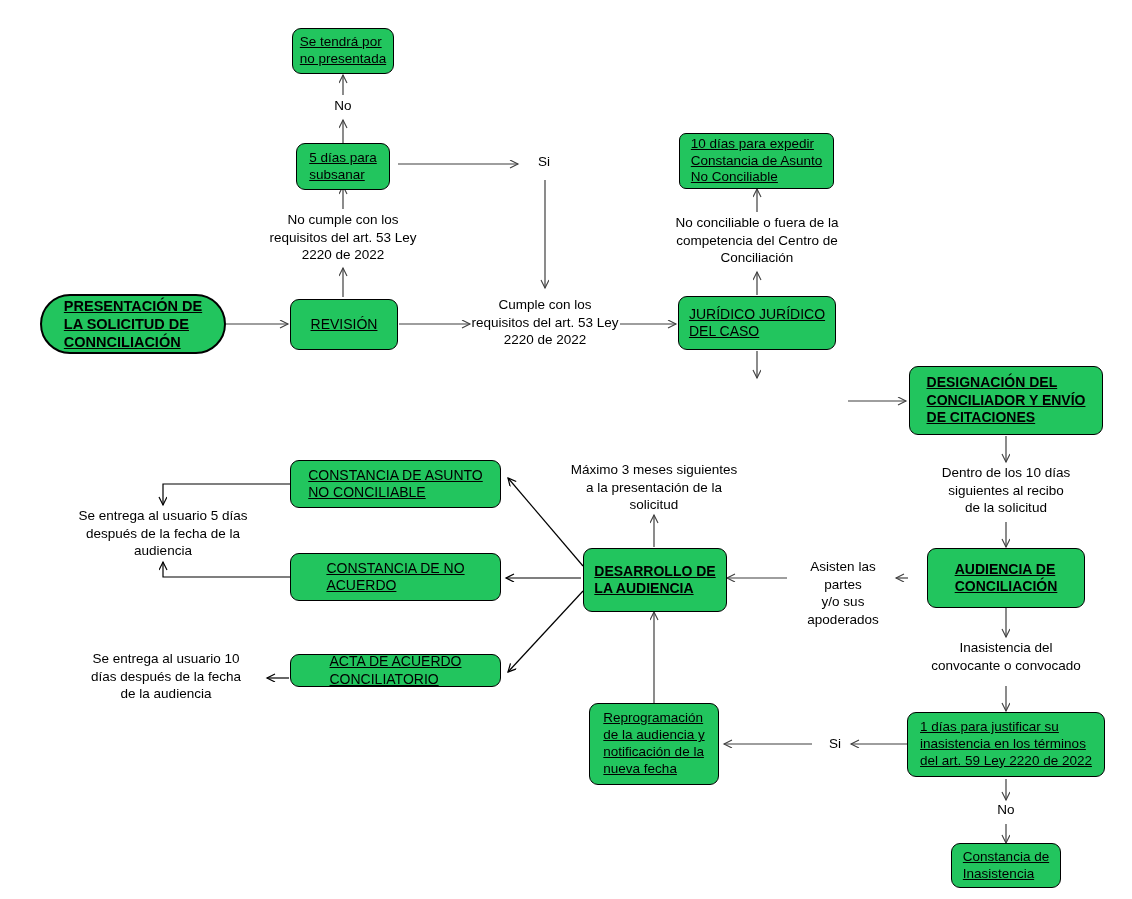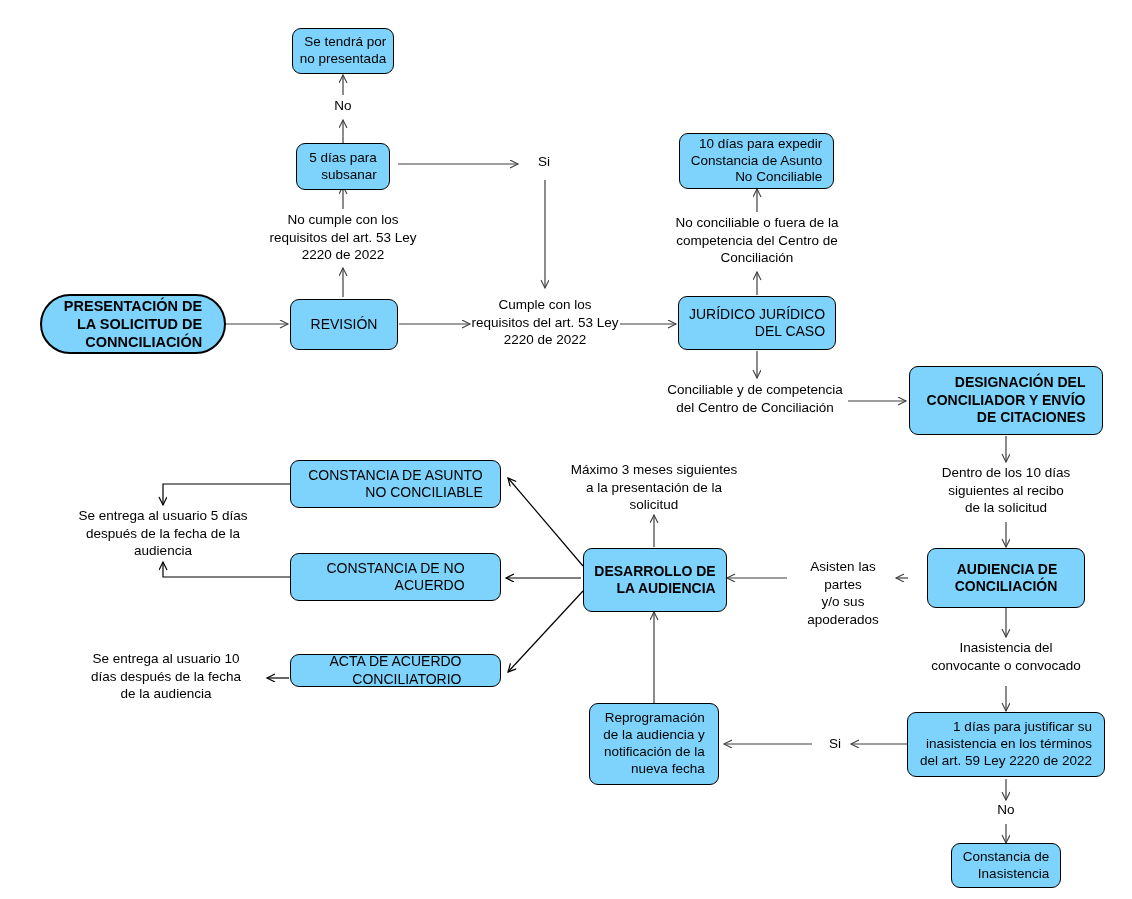--- a/index.html
+++ b/index.html
@@ -23,28 +23,29 @@
     position: absolute;
     left: 0;
     top: 0;
     width: 1132px;
     height: 899px;
   }
   .node {
     position: absolute;
     box-sizing: border-box;
     border: 1.6px solid #000000;
-    background: #7dd3fc;
+    background: #22c55e;
     display: flex;
     align-items: center;
     justify-content: center;
-    text-align: right;
+    text-align: left;
     line-height: 1.25;
     white-space: pre-line;
     z-index: 2;
+    text-decoration: underline;
   }
   .node.rounded { border-radius: 9px; }
   .node.pill    { border-radius: 999px; border-width: 2px; }
   .node.bold    { font-weight: bold; }
   .label {
     position: absolute;
     text-align: center;
     line-height: 1.3;
     white-space: pre-line;
     background: transparent;
@@ -143,21 +144,21 @@
 
   <div class="node rounded" style="left:296px; top:143px; width:94px; height:47px; font-size:13.5px;">5 días para
 subsanar</div>
 
   <div class="node rounded" style="left:292px; top:28px; width:102px; height:46px; font-size:13.5px;">Se tendrá por
 no presentada</div>
 
   <div class="node rounded" style="left:678px; top:296px; width:158px; height:54px; font-size:14px;">JURÍDICO JURÍDICO
 DEL CASO</div>
 
-  <div class="node rounded" style="left:679px; top:133px; width:155px; height:56px; font-size:13.5px;">10 días para expedir
+  <div class="node rounded" style="left:679px; top:133px; width:155px; height:56px; font-size:13.5px;border-radius:7px;">10 días para expedir
 Constancia de Asunto
 No Conciliable</div>
 
   <div class="node rounded bold" style="left:909px; top:366px; width:194px; height:69px; font-size:14px;">DESIGNACIÓN DEL
 CONCILIADOR Y ENVÍO
 DE CITACIONES</div>
 
   <div class="node rounded bold" style="left:927px; top:548px; width:158px; height:60px; font-size:14px;">AUDIENCIA DE
 CONCILIACIÓN</div>
 
@@ -194,22 +195,20 @@
 2220 de 2022</div>
 
   <div class="label" style="left:454px; top:296px; width:182px; font-size:13.5px;">Cumple con los
 requisitos del art. 53 Ley
 2220 de 2022</div>
 
   <div class="label" style="left:658px; top:214px; width:198px; font-size:13.5px;">No conciliable o fuera de la
 competencia del Centro de
 Conciliación</div>
 
-  <div class="label" style="left:659px; top:381px; width:192px; font-size:13.5px;">Conciliable y de competencia
-del Centro de Conciliación</div>
 
   <div class="label" style="left:920px; top:464px; width:172px; font-size:13.5px;">Dentro de los 10 días
 siguientes al recibo
 de la solicitud</div>
 
   <div class="label" style="left:790px; top:558px; width:106px; font-size:13.5px;">Asisten las partes
 y/o sus apoderados</div>
 
   <div class="label" style="left:562px; top:461px; width:184px; font-size:13.5px;">Máximo 3 meses siguientes
 a la presentación de la

